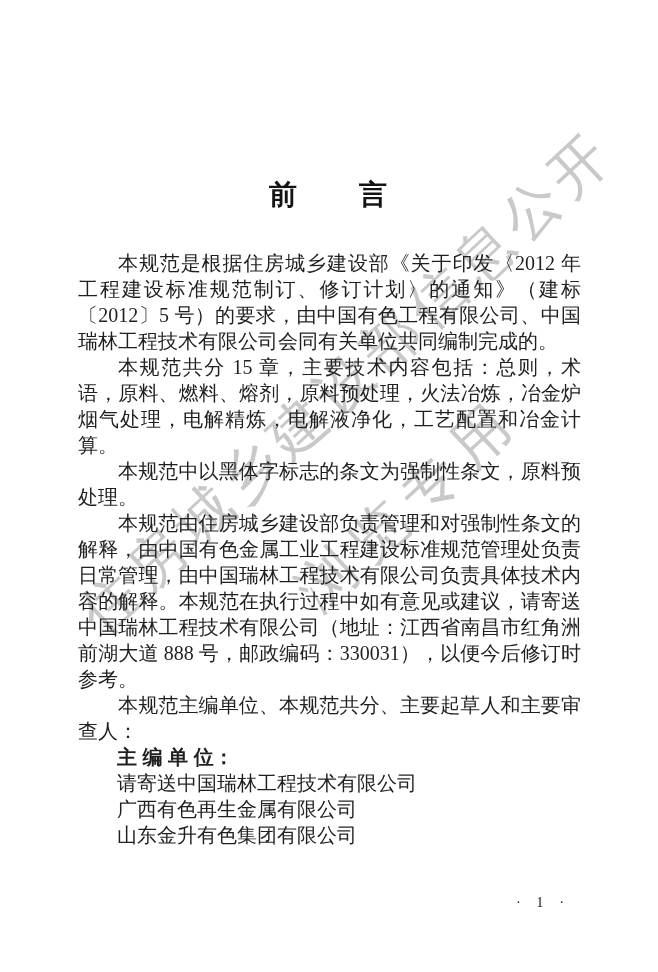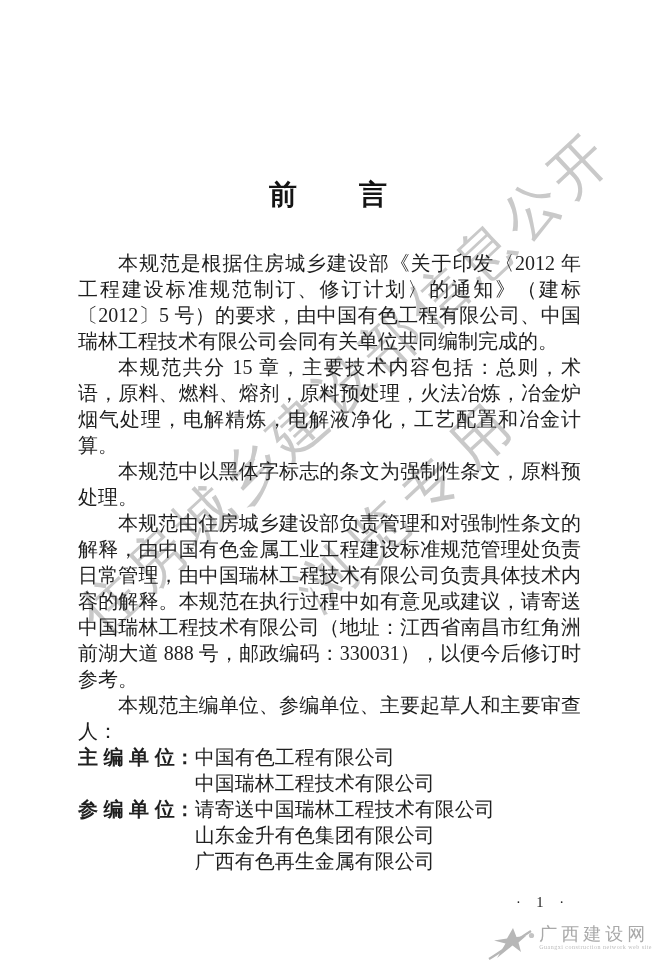--- a/index.html
+++ b/index.html
@@ -35,21 +35,21 @@
     color:#141414;
     z-index:2;
   }
   .body-text{
     position:absolute;left:78px;top:250px;width:503px;
     font-size:20px;line-height:26px;
     text-align:justify;
     z-index:2;
   }
   .body-text p{margin:0;text-indent:2em;}
-  .credits{}
+  .credits{margin-left:39px;}
   .credit-row{display:flex;}
   .credit-label{
     font-family:"Liberation Sans", sans-serif;
     font-weight:bold;
     white-space:pre;
     flex:none;
   }
   .credit-values{flex:1;}
   
   .page-number{
@@ -91,50 +91,32 @@
     <div class="wm-line wm-2">浏览专用</div>
   </div>
 
   <div class="doc-title">前　　言</div>
 
   <div class="body-text">
     <p>本规范是根据住房城乡建设部《关于印发〈2012 年工程建设标准规范制订、修订计划〉的通知》（建标〔2012〕5 号）的要求，由中国有色工程有限公司、中国瑞林工程技术有限公司会同有关单位共同编制完成的。</p>
     <p>本规范共分 15 章，主要技术内容包括：总则，术语，原料、燃料、熔剂，原料预处理，火法冶炼，冶金炉烟气处理，电解精炼，电解液净化，工艺配置和冶金计算。</p>
     <p>本规范中以黑体字标志的条文为强制性条文，原料预处理。</p>
     <p>本规范由住房城乡建设部负责管理和对强制性条文的解释，由中国有色金属工业工程建设标准规范管理处负责日常管理，由中国瑞林工程技术有限公司负责具体技术内容的解释。本规范在执行过程中如有意见或建议，请寄送中国瑞林工程技术有限公司（地址：江西省南昌市红角洲前湖大道 888 号，邮政编码：330031），以便今后修订时参考。</p>
-    <p>本规范主编单位、参编单位、主要起草人和主要审查人：</p>
+    <p>本规范主编单位、本规范共分、主要起草人和主要审查人：</p>
 
     <div class="credits">
       <div class="credit-row">
         <span class="credit-label">主 编 单 位：</span>
-        <span class="credit-values">
-          <div>中国有色工程有限公司</div>
-          <div>中国瑞林工程技术有限公司</div>
-        </span>
       </div>
       <div class="credit-row">
-        <span class="credit-label">参 编 单 位：</span>
         <span class="credit-values">
           <div>请寄送中国瑞林工程技术有限公司</div>
+          <div>广西有色再生金属有限公司</div>
           <div>山东金升有色集团有限公司</div>
-          <div>广西有色再生金属有限公司</div>
         </span>
       </div>
     </div>
   </div>
 
   <div class="page-number">· 1 ·</div>
 
-  <div class="footer-logo">
-    <span class="logo-mark">
-      <svg width="48" height="36" viewBox="0 0 48 36">
-        <path d="M26 2 L29.5 11 L39 10 L31.5 16.5 L34 26 L25.5 19.5 L10 32 L18.5 17.5 L7 14.5 L20 12.5 Z" fill="#b7b7b7"></path>
-        <path d="M2 33 C 14 26, 28 15, 44 5" stroke="#b7b7b7" stroke-width="2.2" fill="none"></path>
-        <circle cx="44.5" cy="9.5" r="2.6" fill="#c4c4c4"></circle>
-      </svg>
-    </span>
-    <span class="logo-textcol">
-      <div class="logo-name">广西建设网</div>
-      <div class="logo-sub">Guangxi construction network web site</div>
-    </span>
-  </div>
 
 </div>
 
 </body></html>

